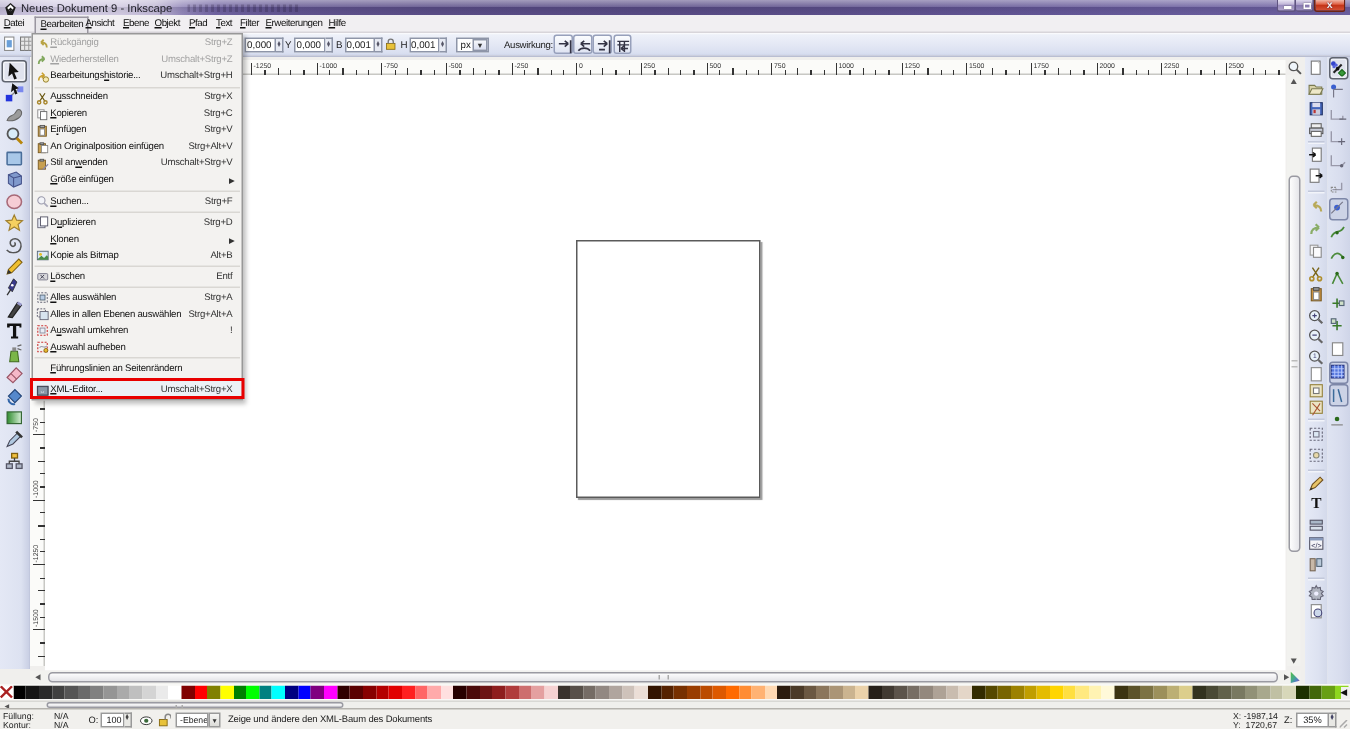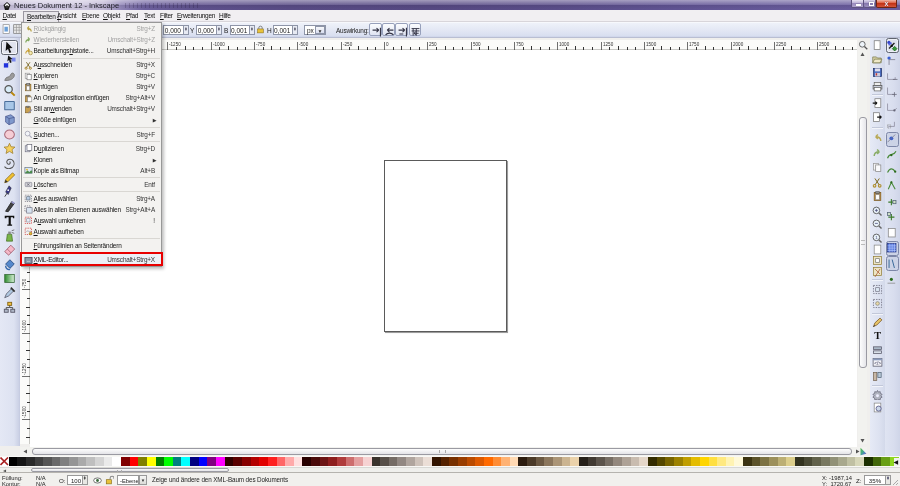--- a/index.html
+++ b/index.html
@@ -9,21 +9,21 @@
 </style></head><body>
 
 <div class="ab" style="left:0;top:0;width:900px;height:10px;background:
 linear-gradient(180deg, rgba(255,255,255,.45) 0%, rgba(255,255,255,.15) 45%, rgba(0,0,0,.08) 50%, rgba(255,255,255,0) 100%),
 linear-gradient(90deg,#c0b8d4 0%, #d3cce4 4%, #cfc8e0 9%, #bfb6d4 11.5%, #9186b8 13.5%, #6f62a0 16%, #5f528e 22%, #594c86 32%, #574a84 48%, #5b4e8a 62%, #615494 75%, #675a9b 87%, #6c5fa0 100%);">
 <svg class="ab" style="left:3px;top:1.5px" width="8" height="8" viewBox="0 0 16 16">
  <path d="M8 0 L15 6 L11 16 L4 16 L1 6 Z" fill="#1a1a1a"></path>
  <path d="M8 2 L12.5 6.5 L8 11 L3.5 6.5 Z" fill="#ffffff"></path>
  <path d="M8 6 L10.5 8.5 L8 11 L5.5 8.5 Z" fill="#1a1a1a"></path>
 </svg>
-<div class="ab" style="left:14px;top:1.2px;font-size:7.5px;color:#1c1c25;">Neues Dokument 12 - Inkscape</div>
+<div class="ab" style="left:14px;top:1.2px;font-size:7.5px;color:#1c1c25;">Neues Dokument 9 - Inkscape</div>
 <div class="ab" style="left:125px;top:3px;width:75px;height:5px;background:repeating-linear-gradient(90deg, rgba(22,12,40,0.38) 0 1.5px, rgba(22,12,40,0.04) 1.5px 4px);opacity:0.6;"></div>
 <div class="ab" style="left:850.5px;top:0;width:13.5px;height:8px;background:linear-gradient(180deg,#e8e4f2,#bdb2d6 45%,#9a8cbe 50%,#b0a4cc);border:1px solid #5f5480;border-top:none;border-radius:0 0 2px 2px;">
  <div class="ab" style="left:4px;top:4px;width:5px;height:1.6px;background:#fff;box-shadow:0 0 1px #555;"></div>
     </div>
 <div class="ab" style="left:864px;top:0;width:12px;height:8px;background:linear-gradient(180deg,#ddd8ec,#a99cc8 45%,#8678ae 50%,#9e92c0);border:1px solid #5f5480;border-top:none;border-left:none;border-radius:0 0 2px 2px;">
  <div class="ab" style="left:4.5px;top:2px;width:5px;height:4px;border:1.2px solid #fff;box-shadow:0 0 1px #555;"></div>
     </div>
 <div class="ab" style="left:876px;top:0;width:21px;height:8px;background:linear-gradient(180deg,#f0b5a5,#e06448 40%,#c33316 50%,#d4543a);border:1px solid #6e2413;border-top:none;border-radius:0 0 2px 2px;">
  <div class="ab" style="left:7.5px;top:0.2px;font-size:7px;font-weight:bold;color:#f2f2f2;text-shadow:0 0 1px #402;">x</div>
     </div>

